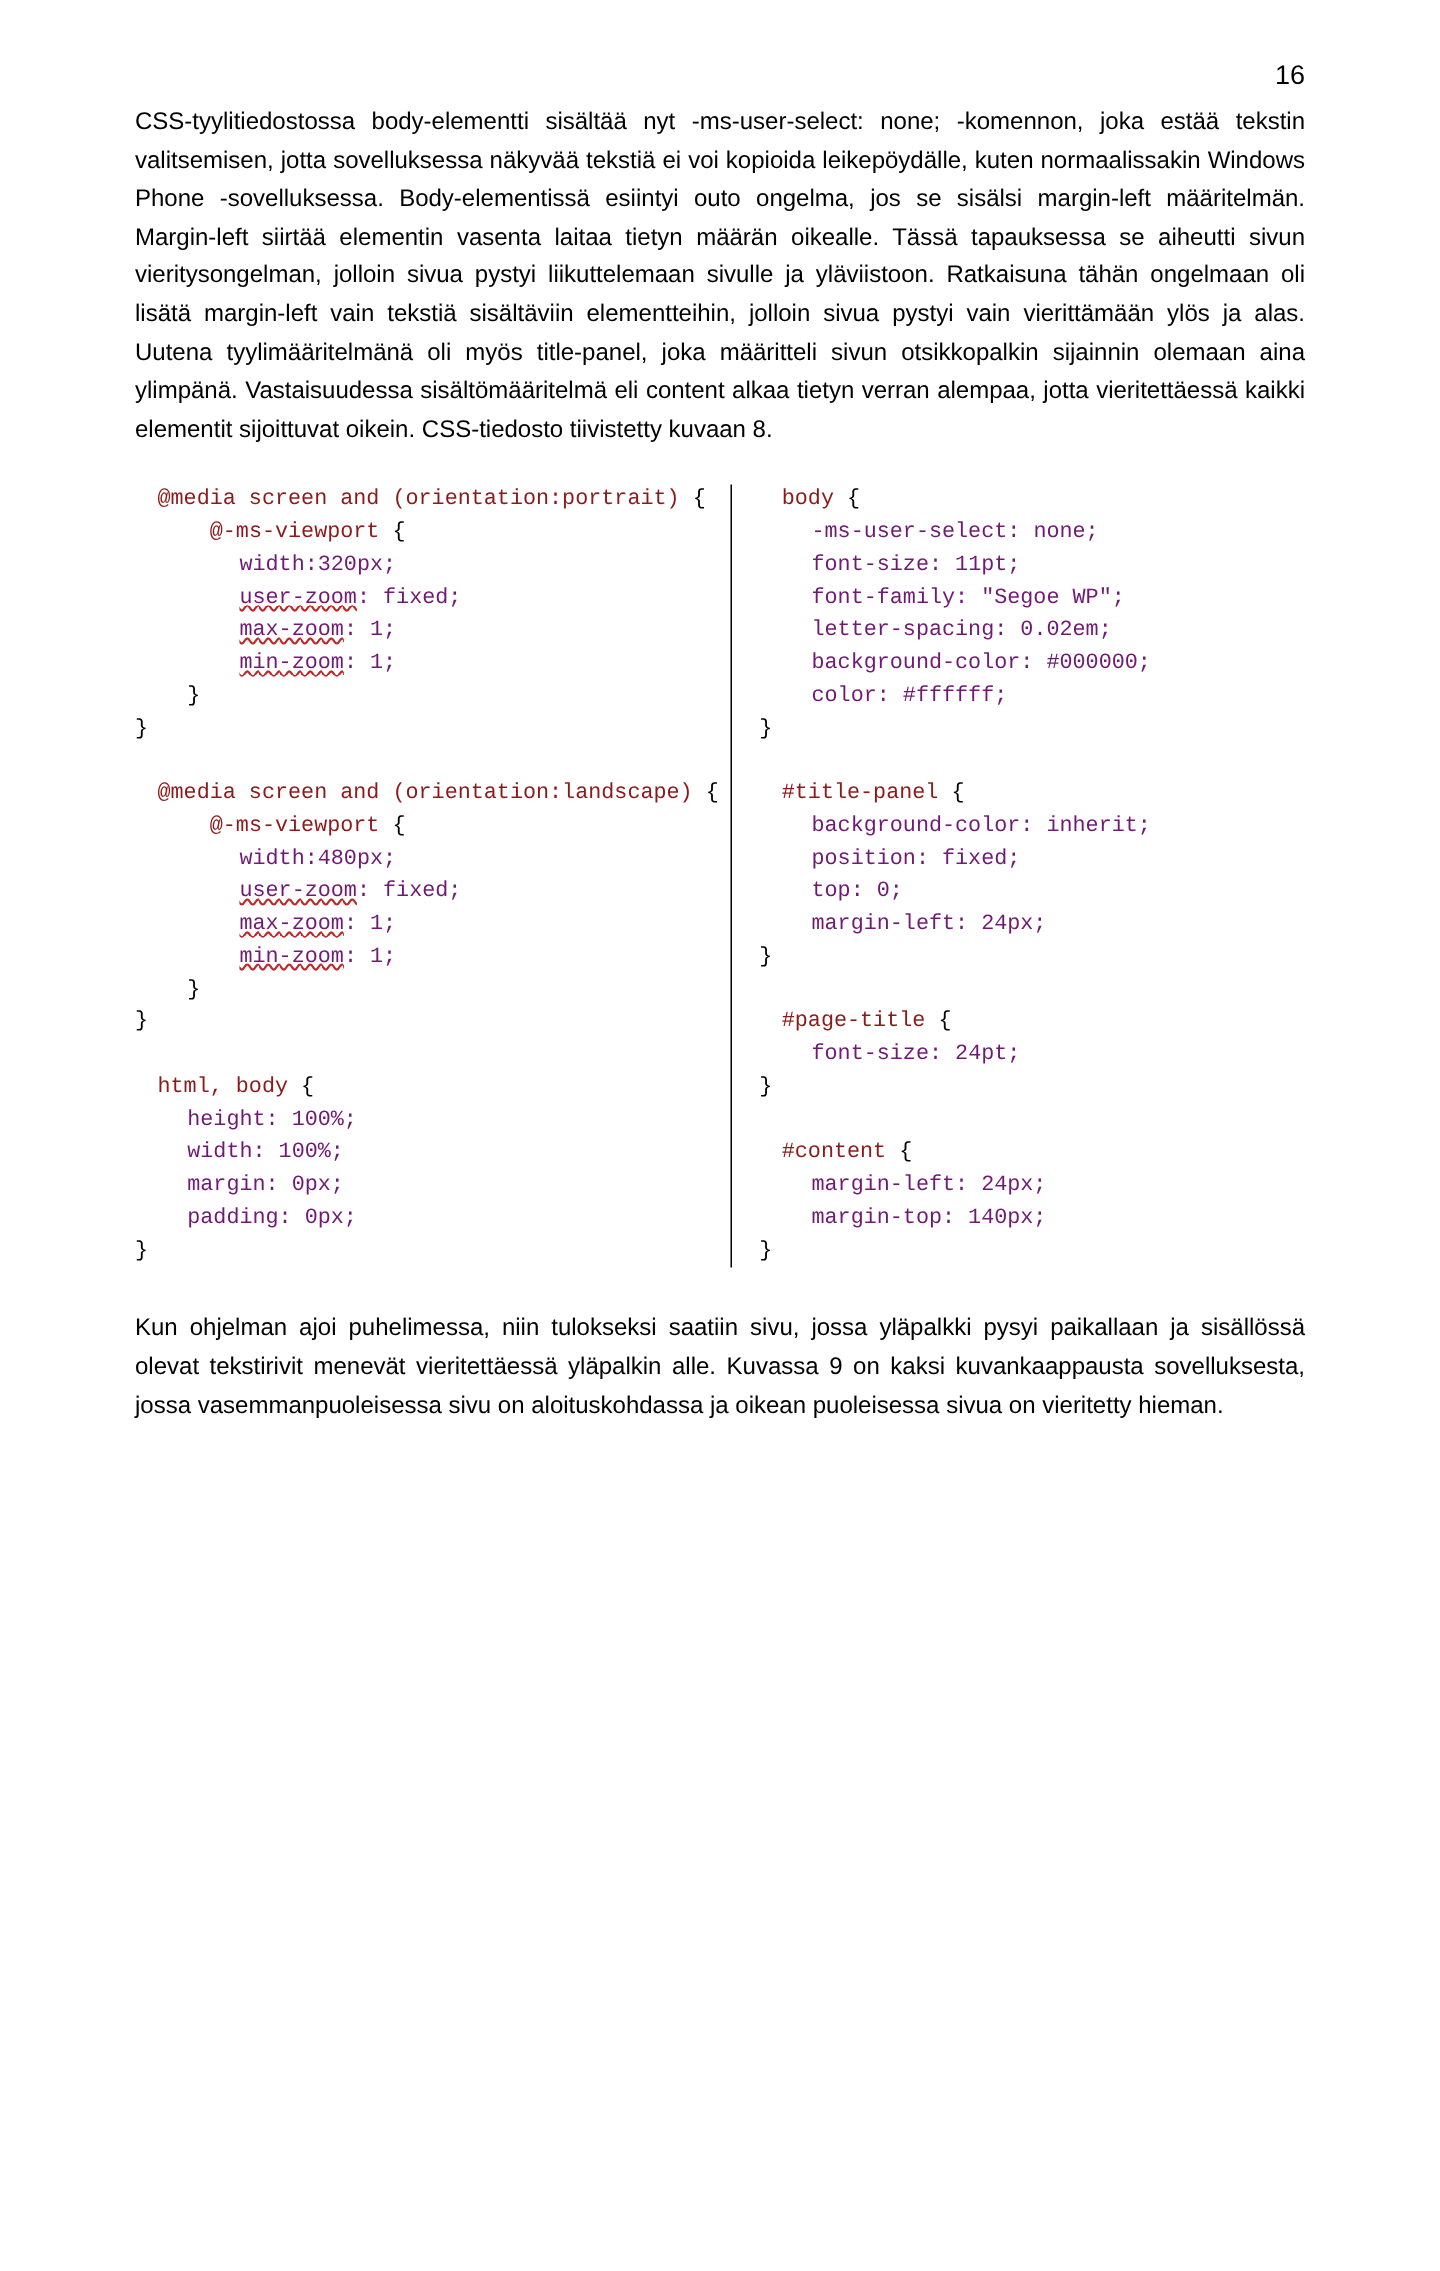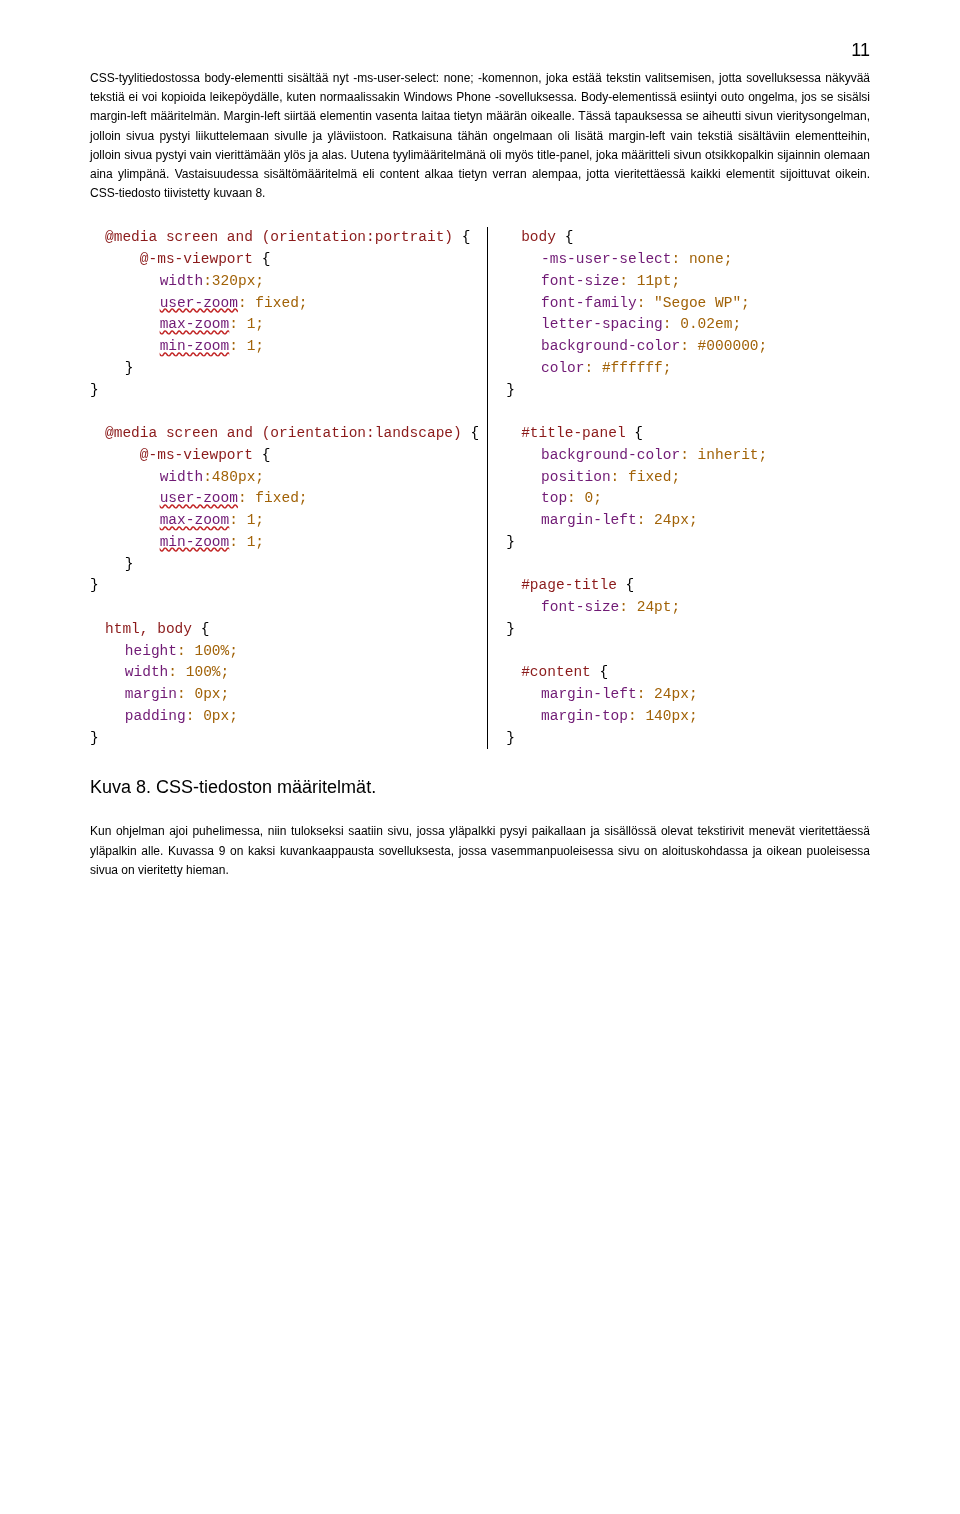--- a/index.html
+++ b/index.html
@@ -14,21 +14,21 @@
       padding: 40px 90px 40px 90px;
       box-sizing: border-box;
       width: 960px;
     }
     .page-number {
       text-align: right;
       font-size: 18px;
       margin-bottom: 8px;
     }
     .body-text {
-      font-size: 12px;
+      font-size: 16px;
       line-height: 1.6;
       text-align: justify;
       margin: 0 0 24px 0;
     }
     .code-columns {
       display: flex;
       gap: 0;
       margin: 10px 0 28px 0;
     }
     .code-col {
@@ -41,39 +41,38 @@
     .code-col-left {
       border-right: 1.5px solid #000;
       padding-right: 8px;
     }
     .code-col-right {
       padding-left: 18px;
     }
     .sel { color: #8b1a1a; margin-left: 15px; }
     .brace { color: #000000; }
     .prop { color: #701a75; }
-    .val { color: #a16207; }
+    .val { color: #701a75; }
     .wavy {
       text-decoration: underline wavy #c22626;
       text-decoration-skip-ink: none;
     }
     .caption {
       font-size: 18px;
       margin: 0 0 24px 0;
     }
   </style>
 </head>
 <body>
 
 <div class="page">
-  <div class="page-number">11</div>
+  <div class="page-number">16</div>
 
   <p class="body-text">CSS-tyylitiedostossa body-elementti sisältää nyt -ms-user-select: none; -komennon, joka estää tekstin valitsemisen, jotta sovelluksessa näkyvää tekstiä ei voi kopioida leikepöydälle, kuten normaalissakin Windows Phone -sovelluksessa. Body-elementissä esiintyi outo ongelma, jos se sisälsi margin-left määritelmän. Margin-left siirtää elementin vasenta laitaa tietyn määrän oikealle. Tässä tapauksessa se aiheutti sivun vieritysongelman, jolloin sivua pystyi liikuttelemaan sivulle ja yläviistoon. Ratkaisuna tähän ongelmaan oli lisätä margin-left vain tekstiä sisältäviin elementteihin, jolloin sivua pystyi vain vierittämään ylös ja alas. Uutena tyylimääritelmänä oli myös title-panel, joka määritteli sivun otsikkopalkin sijainnin olemaan aina ylimpänä. Vastaisuudessa sisältömääritelmä eli content alkaa tietyn verran alempaa, jotta vieritettäessä kaikki elementit sijoittuvat oikein. CSS-tiedosto tiivistetty kuvaan 8.</p>
 
   <div class="code-columns">
     <div class="code-col code-col-left" id="code-left"><div><span class="sel">@media screen and (orientation:portrait)</span><span class="brace"> {</span></div><div><span class="brace">    </span><span class="sel">@-ms-viewport</span><span class="brace"> {</span></div><div><span class="brace">        </span><span class="prop">width</span><span class="val">:320px;</span></div><div><span class="brace">        </span><span class="prop wavy">user-zoom</span><span class="val">: fixed;</span></div><div><span class="brace">        </span><span class="prop wavy">max-zoom</span><span class="val">: 1;</span></div><div><span class="brace">        </span><span class="prop wavy">min-zoom</span><span class="val">: 1;</span></div><div><span class="brace">    }</span></div><div><span class="brace">}</span></div><div>&nbsp;</div><div><span class="sel">@media screen and (orientation:landscape)</span><span class="brace"> {</span></div><div><span class="brace">    </span><span class="sel">@-ms-viewport</span><span class="brace"> {</span></div><div><span class="brace">        </span><span class="prop">width</span><span class="val">:480px;</span></div><div><span class="brace">        </span><span class="prop wavy">user-zoom</span><span class="val">: fixed;</span></div><div><span class="brace">        </span><span class="prop wavy">max-zoom</span><span class="val">: 1;</span></div><div><span class="brace">        </span><span class="prop wavy">min-zoom</span><span class="val">: 1;</span></div><div><span class="brace">    }</span></div><div><span class="brace">}</span></div><div>&nbsp;</div><div><span class="sel">html, body</span><span class="brace"> {</span></div><div><span class="brace">    </span><span class="prop">height</span><span class="val">: 100%;</span></div><div><span class="brace">    </span><span class="prop">width</span><span class="val">: 100%;</span></div><div><span class="brace">    </span><span class="prop">margin</span><span class="val">: 0px;</span></div><div><span class="brace">    </span><span class="prop">padding</span><span class="val">: 0px;</span></div><div><span class="brace">}</span></div></div>
     <div class="code-col code-col-right" id="code-right"><div><span class="sel">body</span><span class="brace"> {</span></div><div><span class="brace">    </span><span class="prop">-ms-user-select</span><span class="val">: none;</span></div><div><span class="brace">    </span><span class="prop">font-size</span><span class="val">: 11pt;</span></div><div><span class="brace">    </span><span class="prop">font-family</span><span class="val">: "Segoe WP";</span></div><div><span class="brace">    </span><span class="prop">letter-spacing</span><span class="val">: 0.02em;</span></div><div><span class="brace">    </span><span class="prop">background-color</span><span class="val">: #000000;</span></div><div><span class="brace">    </span><span class="prop">color</span><span class="val">: #ffffff;</span></div><div><span class="brace">}</span></div><div>&nbsp;</div><div><span class="sel">#title-panel</span><span class="brace"> {</span></div><div><span class="brace">    </span><span class="prop">background-color</span><span class="val">: inherit;</span></div><div><span class="brace">    </span><span class="prop">position</span><span class="val">: fixed;</span></div><div><span class="brace">    </span><span class="prop">top</span><span class="val">: 0;</span></div><div><span class="brace">    </span><span class="prop">margin-left</span><span class="val">: 24px;</span></div><div><span class="brace">}</span></div><div>&nbsp;</div><div><span class="sel">#page-title</span><span class="brace"> {</span></div><div><span class="brace">    </span><span class="prop">font-size</span><span class="val">: 24pt;</span></div><div><span class="brace">}</span></div><div>&nbsp;</div><div><span class="sel">#content</span><span class="brace"> {</span></div><div><span class="brace">    </span><span class="prop">margin-left</span><span class="val">: 24px;</span></div><div><span class="brace">    </span><span class="prop">margin-top</span><span class="val">: 140px;</span></div><div><span class="brace">}</span></div></div>
   </div>
 
-  <p class="caption">Kuva 8. CSS-tiedoston määritelmät.</p>
 
   <p class="body-text">Kun ohjelman ajoi puhelimessa, niin tulokseksi saatiin sivu, jossa yläpalkki pysyi paikallaan ja sisällössä olevat tekstirivit menevät vieritettäessä yläpalkin alle. Kuvassa 9 on kaksi kuvankaappausta sovelluksesta, jossa vasemmanpuoleisessa sivu on aloituskohdassa ja oikean puoleisessa sivua on vieritetty hieman.</p>
 </div>
 
 </body></html>

